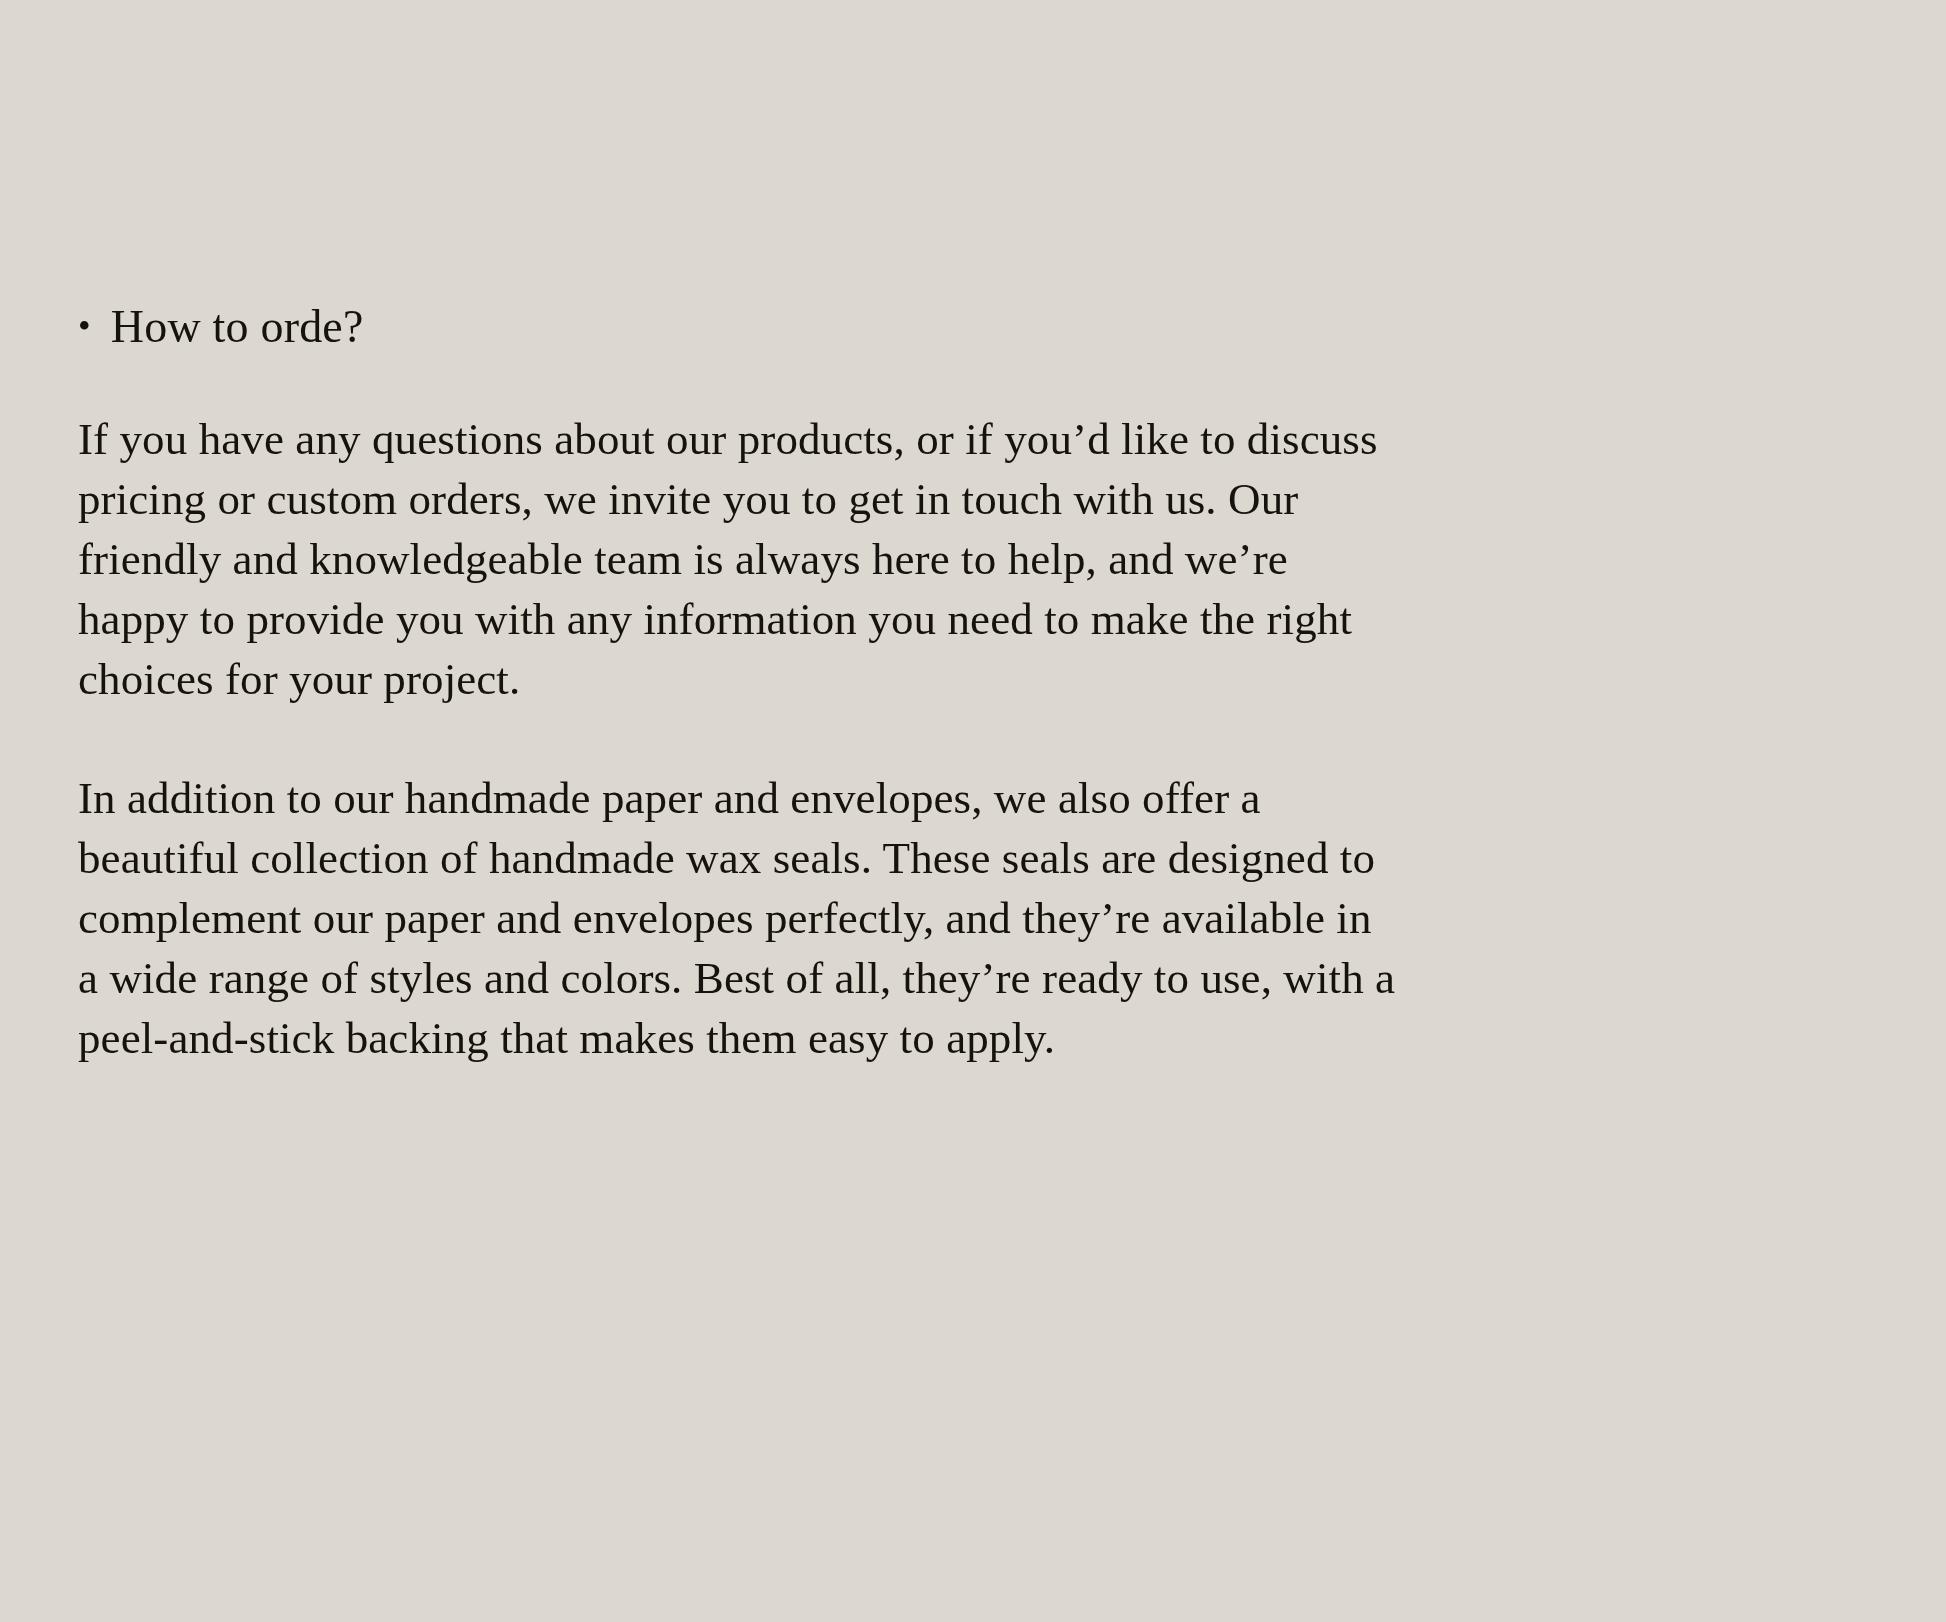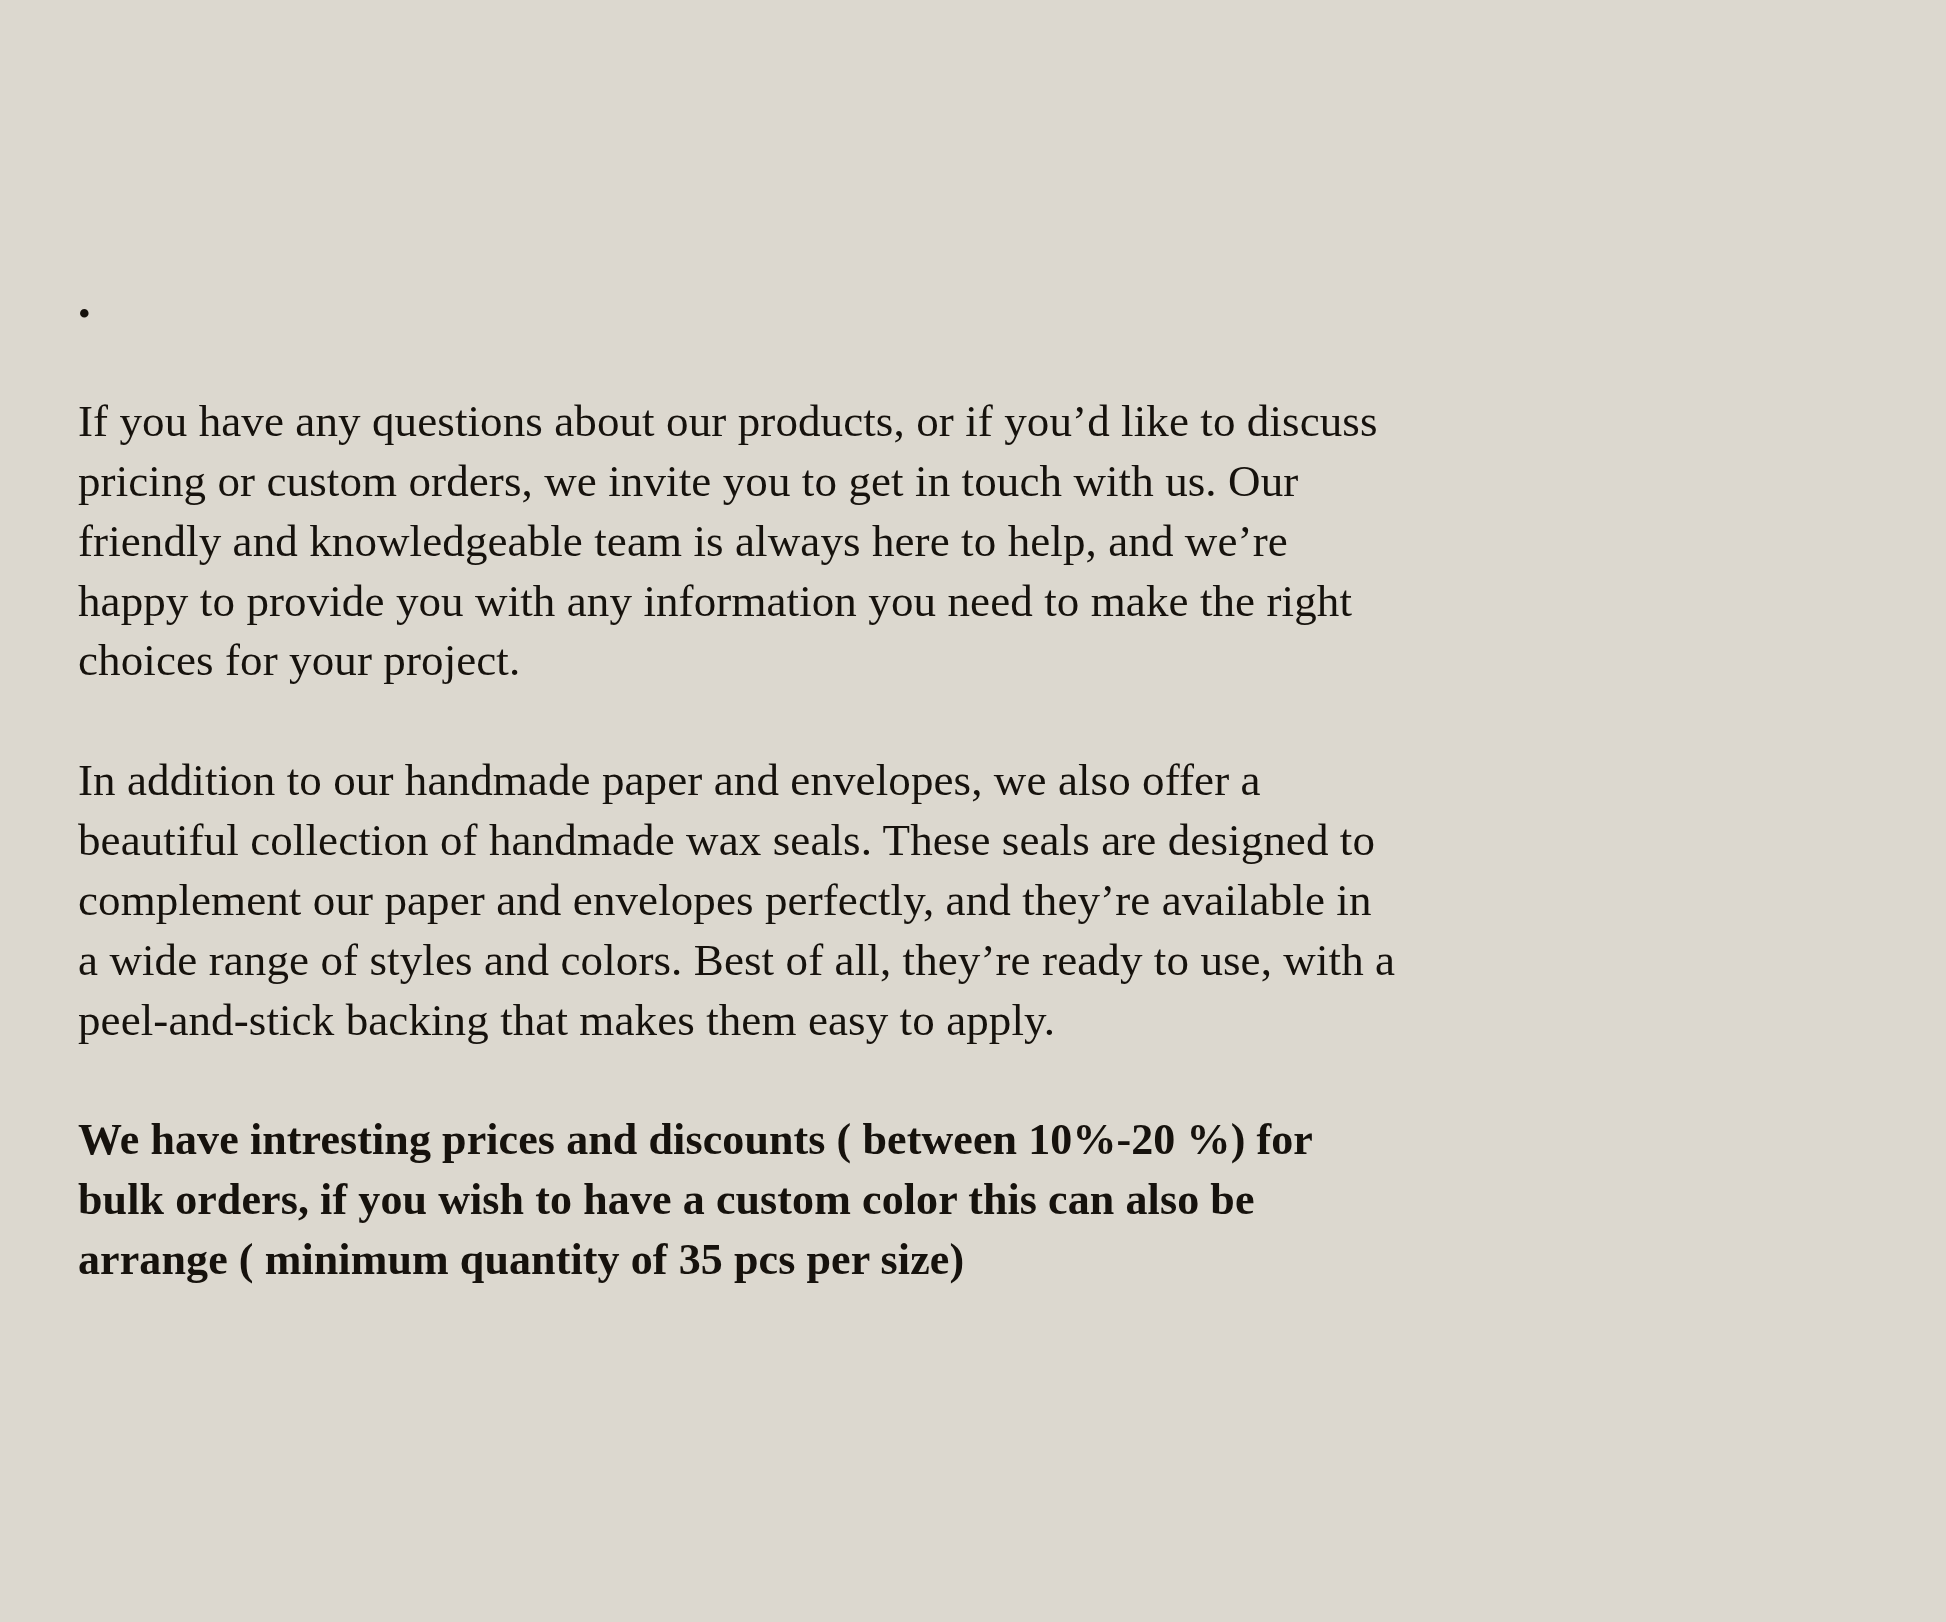--- a/index.html
+++ b/index.html
@@ -57,21 +57,21 @@
     letter-spacing: 0.1px;
   }
 </style>
 </head>
 <body>
 
 <div class="page">
 
   <div class="bullet-line">
     <span class="bullet-dot">•</span>
+    <span class="bullet-text">How to orde?</span>
   </div>
 
   <p class="body-para">If you have any questions about  our products, or if you’d like to discuss pricing or custom orders, we invite you to get in touch with us. Our friendly and knowledgeable team is always here to help, and we’re happy to provide you with any information you need to make the right choices for your project.</p>
 
   <p class="body-para wide">In addition to our handmade paper and envelopes, we also offer a beautiful collection of handmade wax seals. These seals are designed to complement our paper and envelopes perfectly, and they’re available in a wide range of styles and colors. Best of all, they’re ready to use, with a peel-and-stick backing that makes them easy to apply.</p>
 
-  <p class="bold-para">We have intresting prices and discounts ( between 10%-20 %) for bulk orders, if you wish to have a custom color this can also be arrange ( minimum quantity of 35 pcs per size)</p>
 
 </div>
 
 </body></html>

